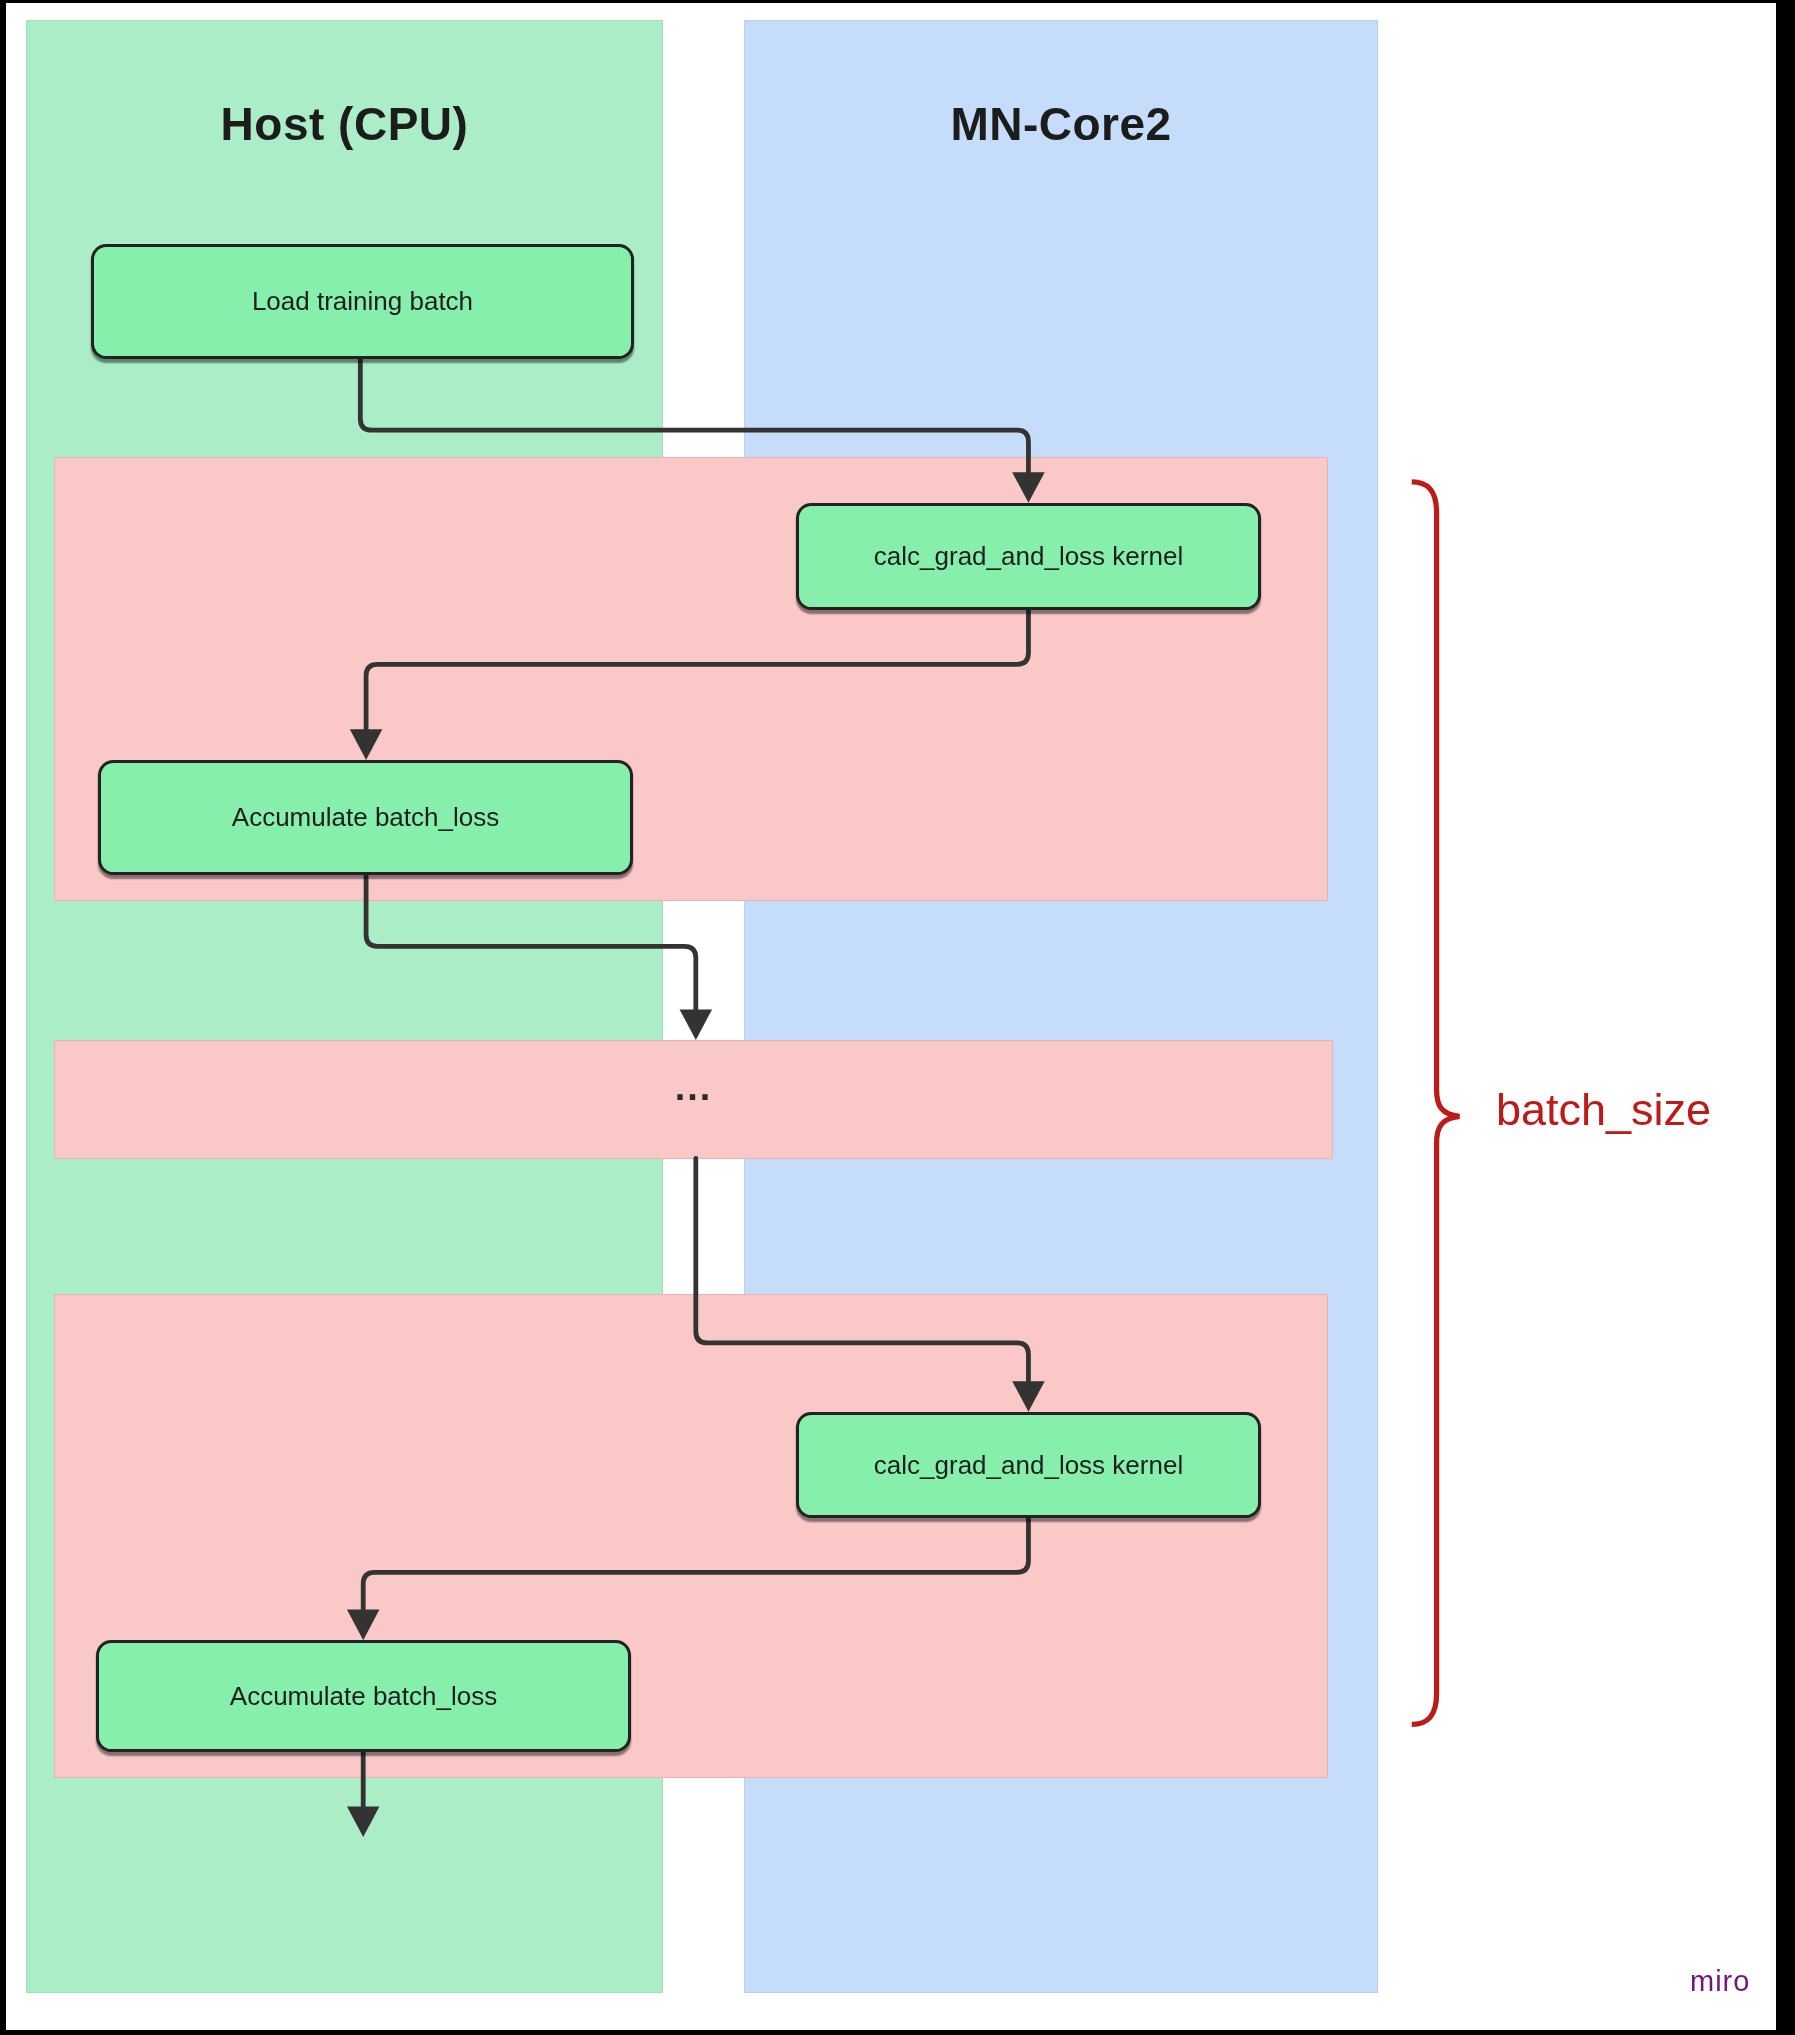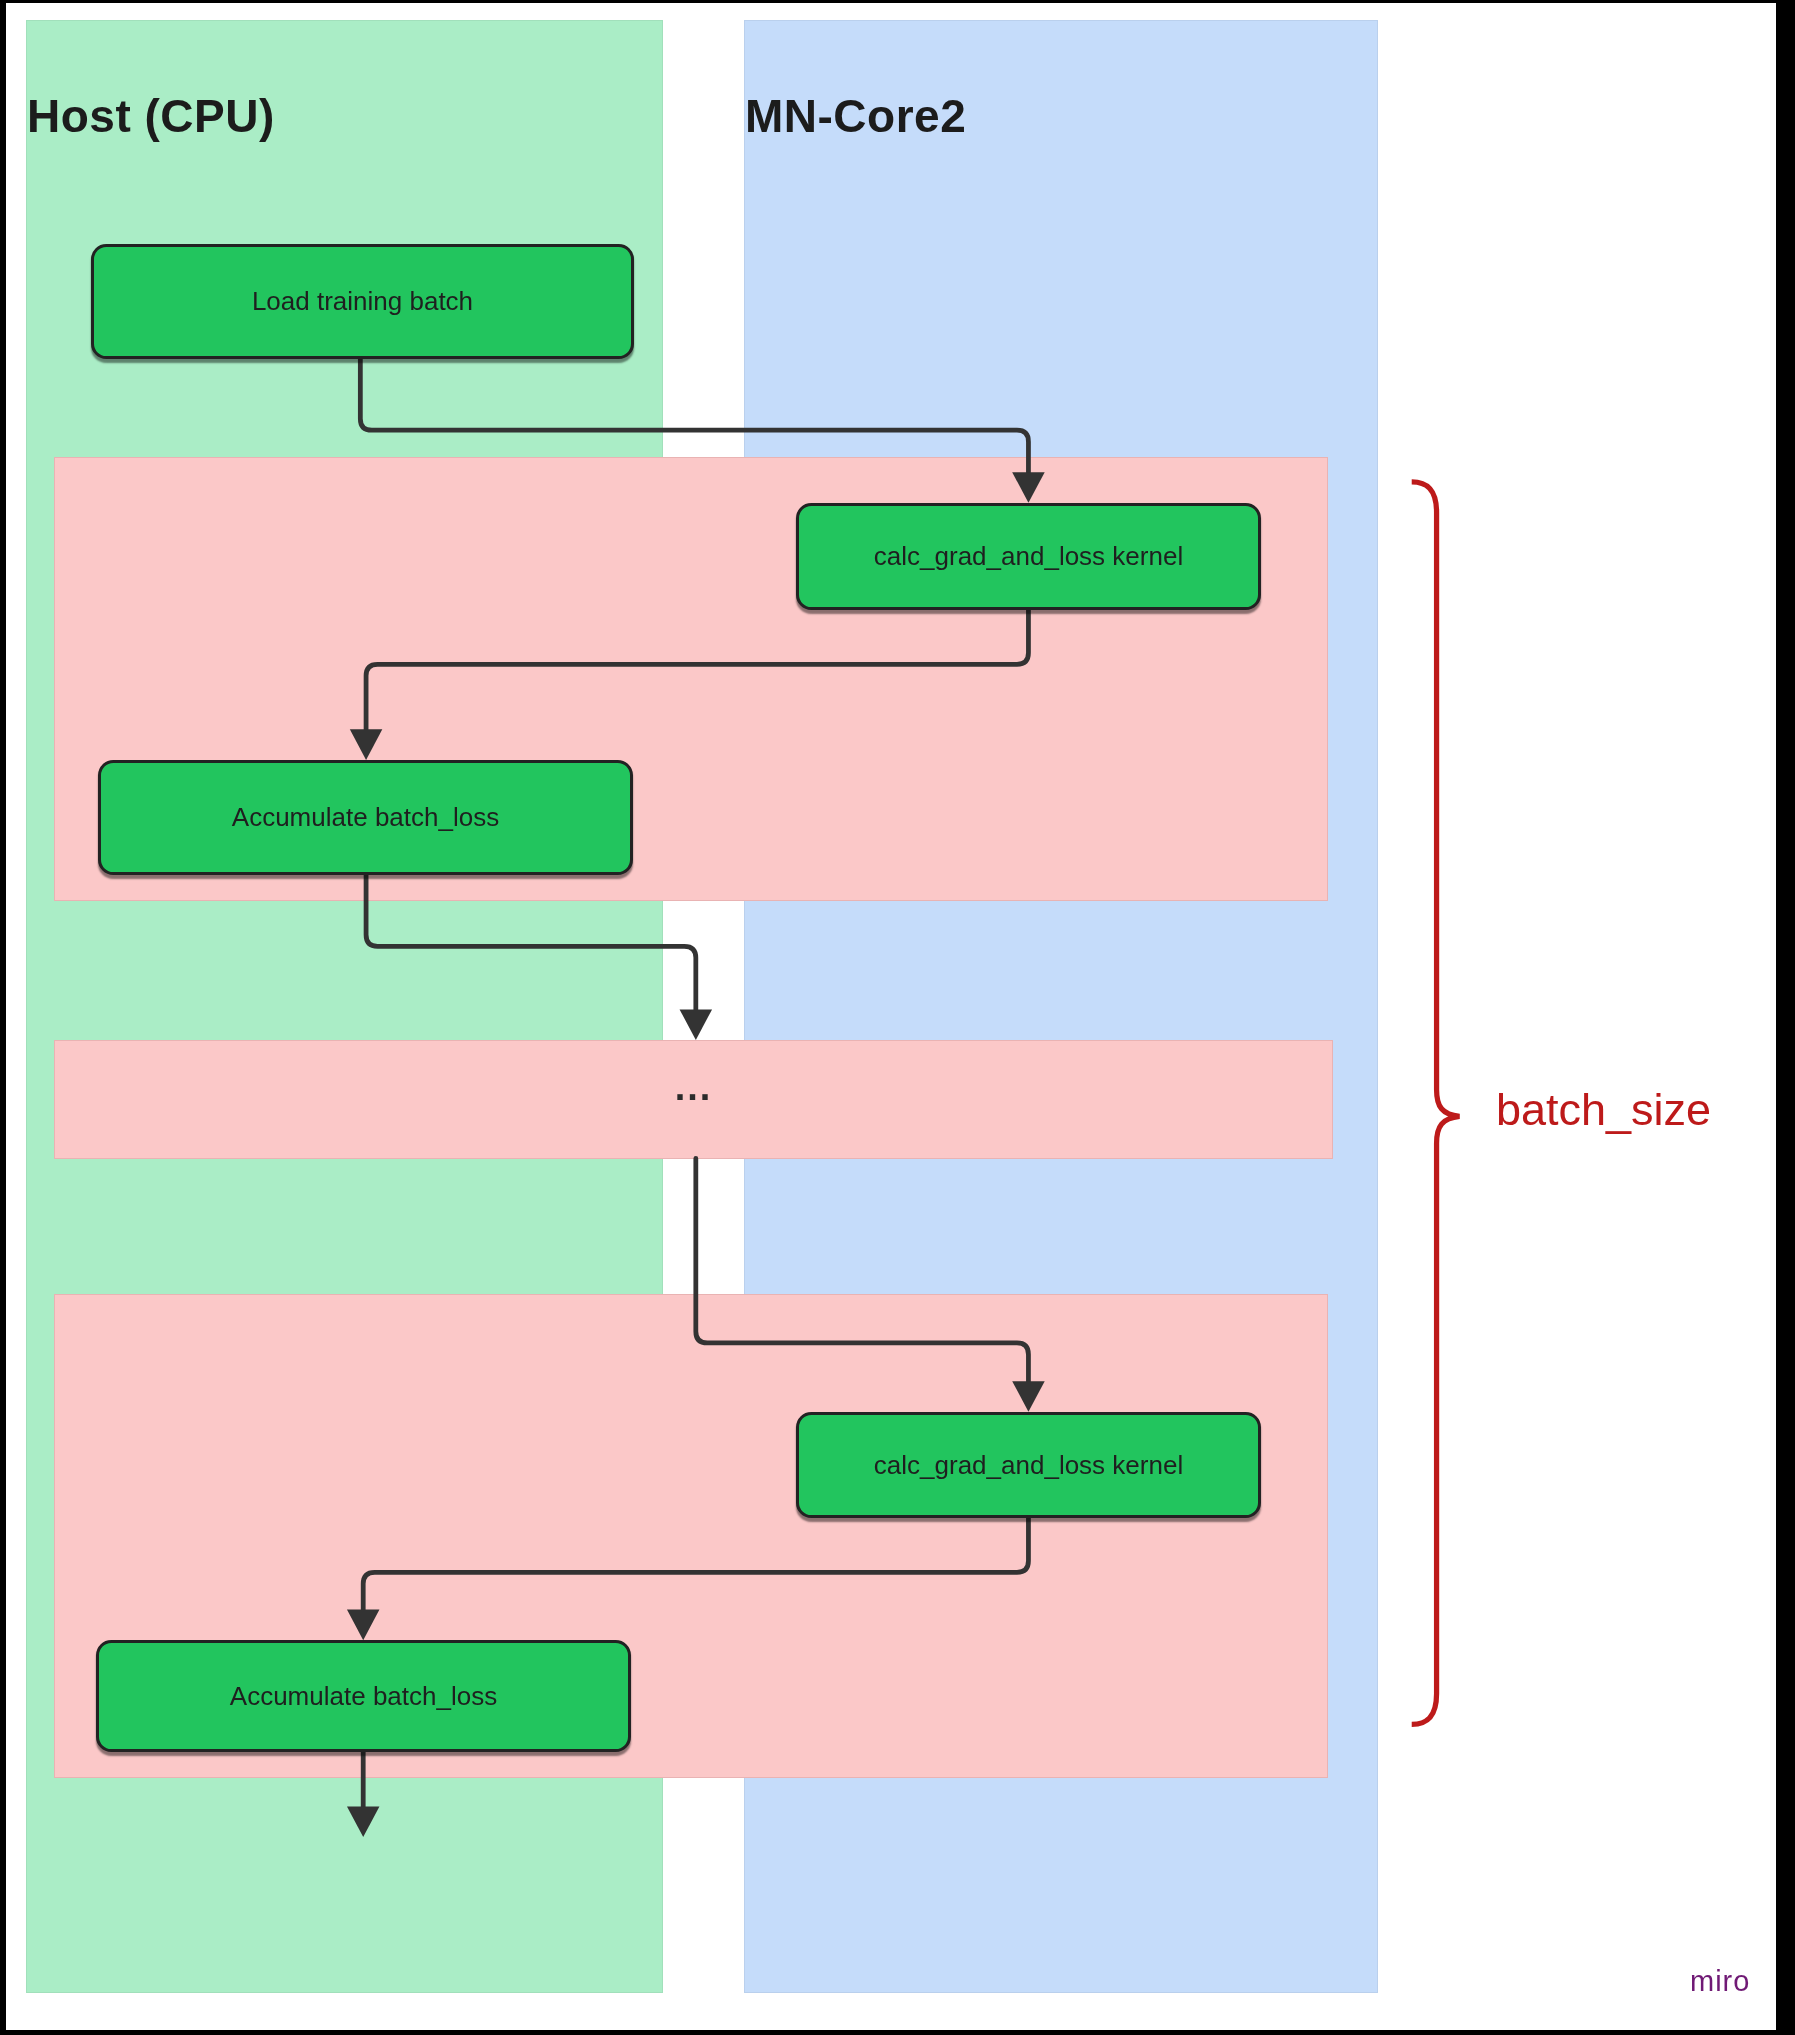--- a/index.html
+++ b/index.html
@@ -12,34 +12,34 @@
   .frame.top{left:0;top:0;width:1795px;height:2.9px;}
   .frame.left{left:0;top:0;width:5.7px;height:2035px;}
   .frame.right{left:1776px;top:0;width:19px;height:2035px;}
   .frame.bottom{left:0;top:2030px;width:1795px;height:4.8px;}
 
   
   .col{position:absolute;top:20px;height:1973px;border:1px solid rgba(0,0,0,0.05);box-sizing:border-box;}
   .col.green{left:26px;width:637px;background:#aaedc6;}
   .col.blue{left:744px;width:634px;background:#c5dcfa;}
   .col-title{
-    position:absolute;left:0;right:0;top:68px;
+    position:absolute;left:0;right:0;top:76px;text-align:center;
     font-size:46px;font-weight:700;color:#1c1c1c;letter-spacing:0.5px;
   }
 
   
   .band{position:absolute;background:#fbc8c8;border:1.9px solid rgba(200,140,140,0.35);box-sizing:border-box;}
   .band1{left:54px;top:457px;width:1274px;height:444px;}
   .band2{left:54px;top:1040px;width:1279px;height:119px;display:flex;align-items:center;justify-content:center;}
   .band3{left:54px;top:1294px;width:1274px;height:484px;}
   .ellipsis{font-size:38px;font-weight:800;color:#2b2b2b;transform:translateY(-12.4px);letter-spacing:1.9px;}
 
   
   .node{
-    position:absolute;background:#22c55e;border:3.8px solid #222222;border-radius:15.3px;
+    position:absolute;background:#86efac;border:3.8px solid #222222;border-radius:15.3px;
     box-sizing:border-box;display:flex;align-items:center;justify-content:center;
     font-size:26px;color:#1f1f1f;box-shadow:0 3.8px 1.9px rgba(0,0,0,0.45);
     text-align:center;
   }
   .n-load{left:91px;top:244px;width:543px;height:115px;}
   .n-calc1{left:796px;top:503px;width:465px;height:107px;}
   .n-acc1{left:98px;top:760px;width:535px;height:115px;}
   .n-calc2{left:796px;top:1412px;width:465px;height:106px;}
   .n-acc2{left:96px;top:1640px;width:535px;height:112px;}
   .n-opt{left:96px;top:1837px;width:535px;height:113px;}

